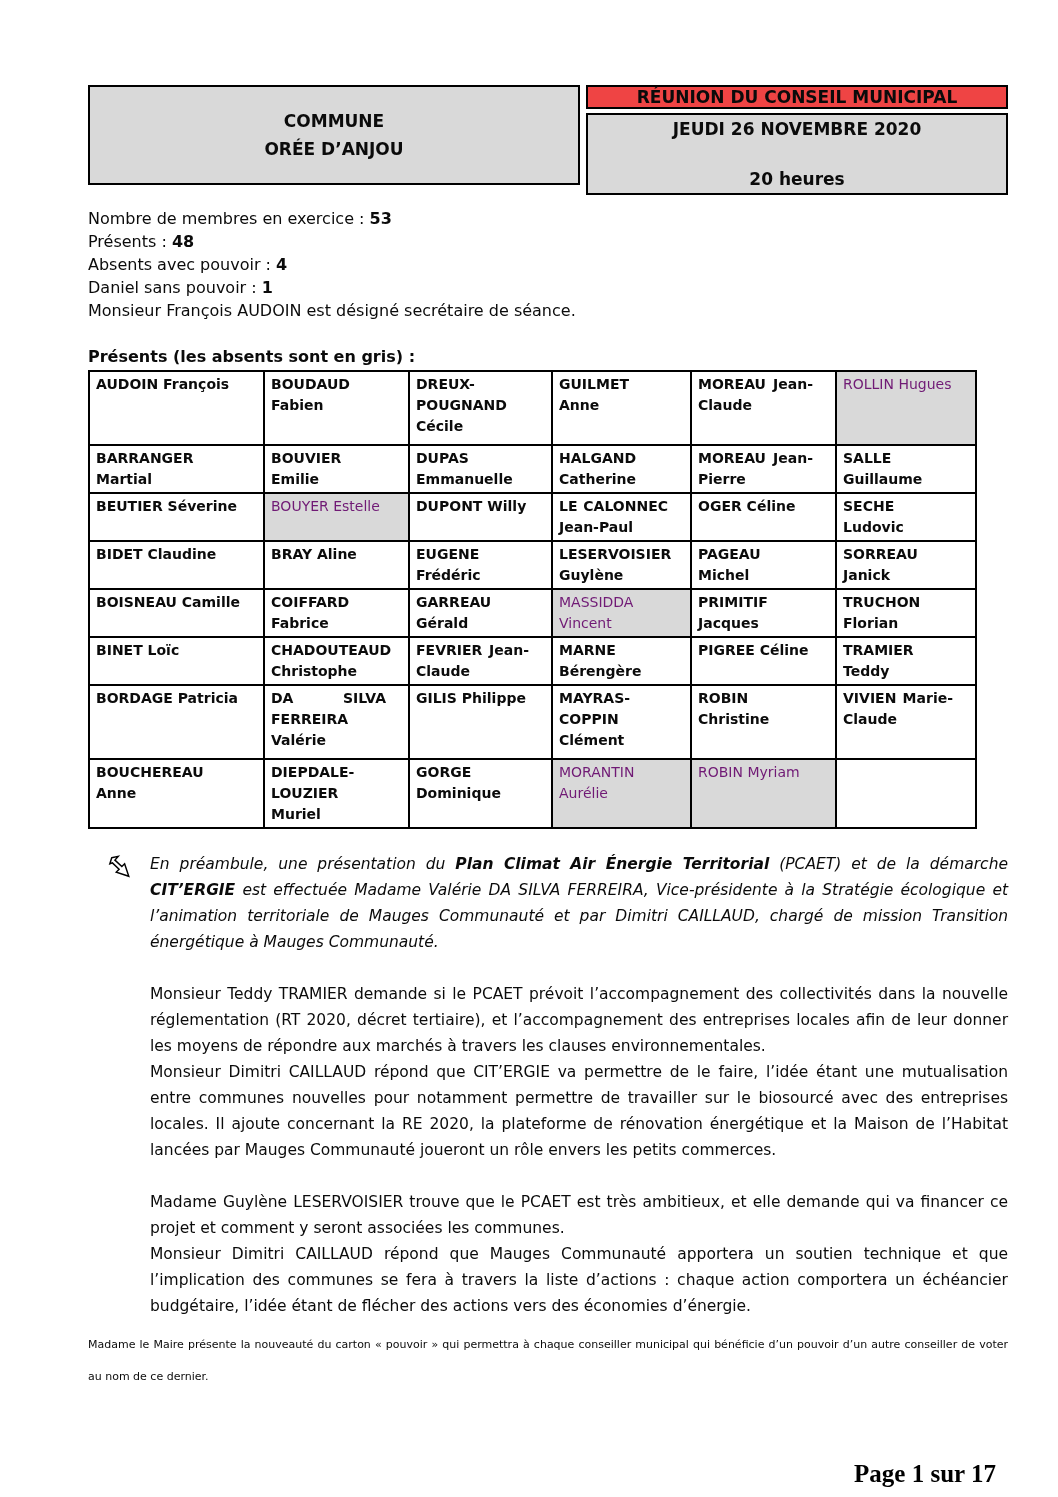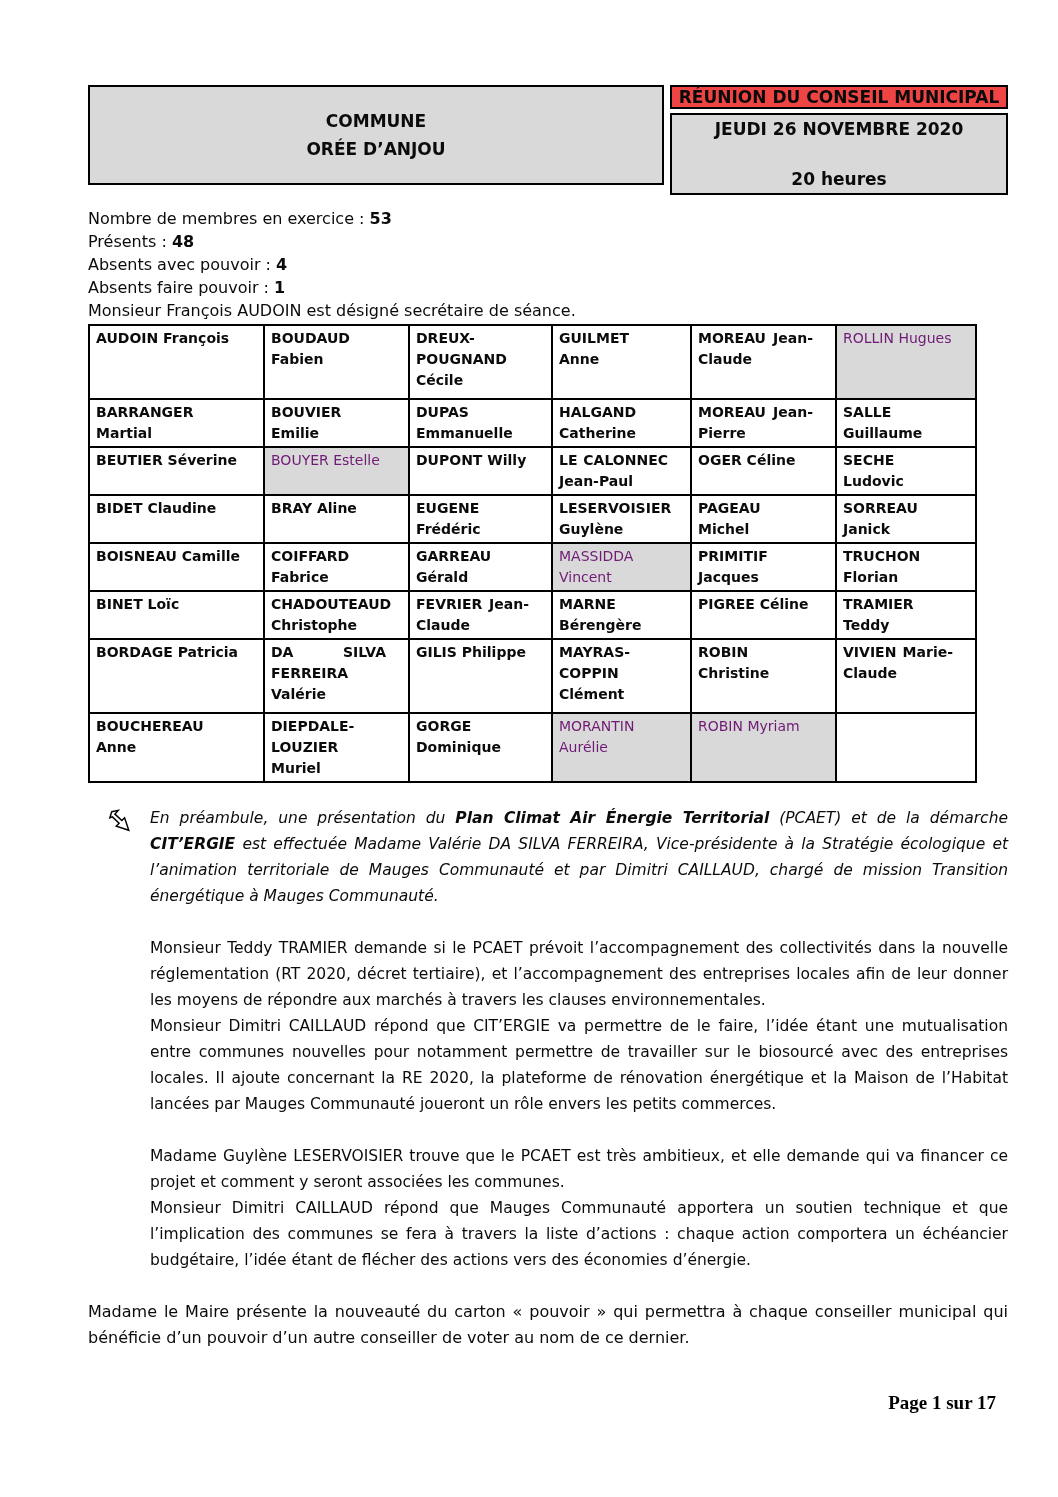--- a/index.html
+++ b/index.html
@@ -10,21 +10,21 @@
     font-family:"DejaVu Sans","Liberation Sans",sans-serif;
     color:#0b0b0b;
     overflow:hidden;
     box-sizing:border-box;
   }
   .content{position:absolute;left:88px;top:85px;width:920px;}
 
   
   .hdr{display:flex;gap:6px;height:100px;box-sizing:border-box;}
   .hdr-left{
-    width:576px;box-sizing:border-box;
+    width:492px;box-sizing:border-box;
     border:2px solid #000;background:#d9d9d9;
     display:flex;flex-direction:column;justify-content:center;align-items:center;
     font-weight:700;font-size:17px;line-height:28px;text-align:center;
   }
   .hdr-right{flex:1;display:flex;flex-direction:column;gap:4px;}
   .hdr-right-top{
     box-sizing:border-box;border:2px solid #000;background:#ef4444;
     height:32px;display:flex;align-items:center;justify-content:center;
     font-weight:700;font-size:17px;
   }
@@ -62,27 +62,27 @@
   tr.r-tall td{height:68px;}
   tr.r-std td{height:42px;}
 
   
   .minutes{margin-top:22px;margin-left:62px;width:858px;font-size:15.5px;line-height:26px;text-align:justify;}
   .preamble{position:relative;font-style:italic;}
   .preamble .b{font-weight:700;}
   .arrow-bullet{position:absolute;left:-42px;top:4px;width:24px;height:24px;}
   .para{margin:0;}
   .gap{height:26px;}
-  .full-para{margin-top:26px;margin-left:0;width:920px;font-size:16px;line-height:26px;text-align:justify;}
+  .full-para{margin-top:10px;margin-left:0;width:920px;font-size:11px;line-height:32px;text-align:justify;}
 
   
   .footer{
-    position:absolute;top:1392px;right:62px;
+    position:absolute;top:1460px;right:62px;
     font-family:"Liberation Serif","DejaVu Serif",serif;
-    font-weight:700;font-size:19px;color:#000;
+    font-weight:700;font-size:25px;color:#000;
   }
 </style>
 </head>
 <body>
 
 <div class="page">
   <div class="content">
 
     <div class="hdr">
       <div class="hdr-left">
@@ -95,24 +95,25 @@
           <span>JEUDI 26 NOVEMBRE 2020</span>
           <span>20 heures</span>
         </div>
       </div>
     </div>
 
     <div class="stats">
       <div><span>Nombre de membres en exercice :</span> <span class="val">53</span></div>
       <div><span>Présents :</span> <span class="val">48</span></div>
       <div><span>Absents avec pouvoir :</span> <span class="val">4</span></div>
-      <div><span>Absents faire pouvoir :</span> <span class="val">1</span></div>
+      <div><span>Daniel sans pouvoir :</span> <span class="val">1</span></div>
       <div class="secretary">Monsieur François AUDOIN est désigné secrétaire de séance.</div>
     </div>
 
+    <div class="tbl-caption">Présents (les absents sont en gris) :</div>
     <table class="attendance">
       <colgroup>
         <col style="width:175px">
           <col style="width:145px">
           <col style="width:143px">
         <col style="width:139px">
           <col style="width:145px">
           <col style="width:140px">
       </colgroup>
       <tbody>

